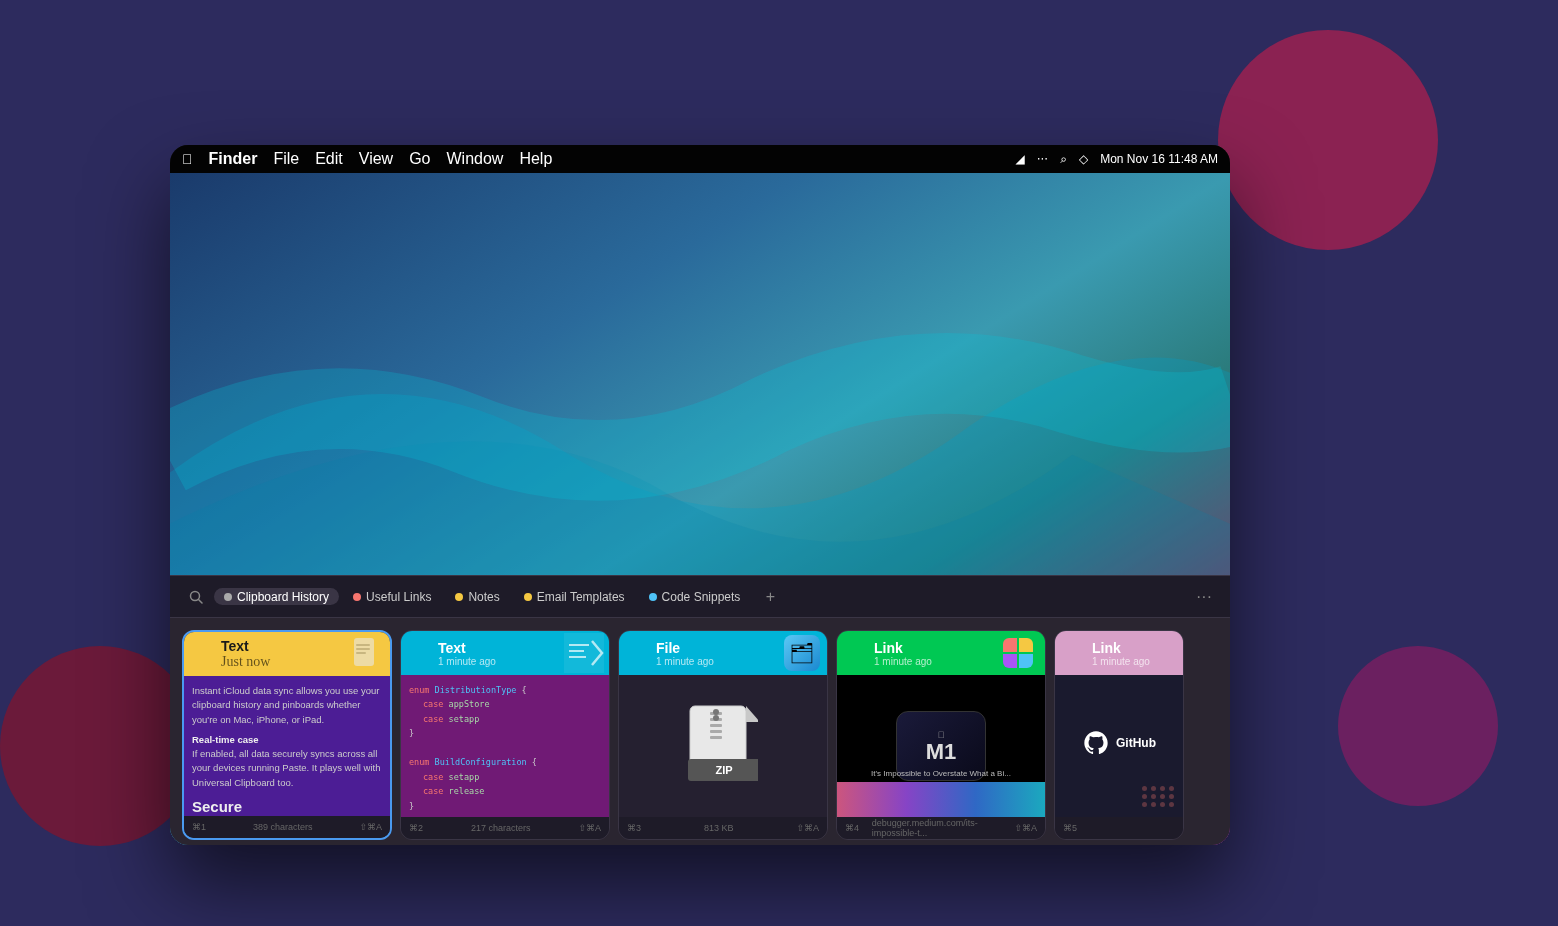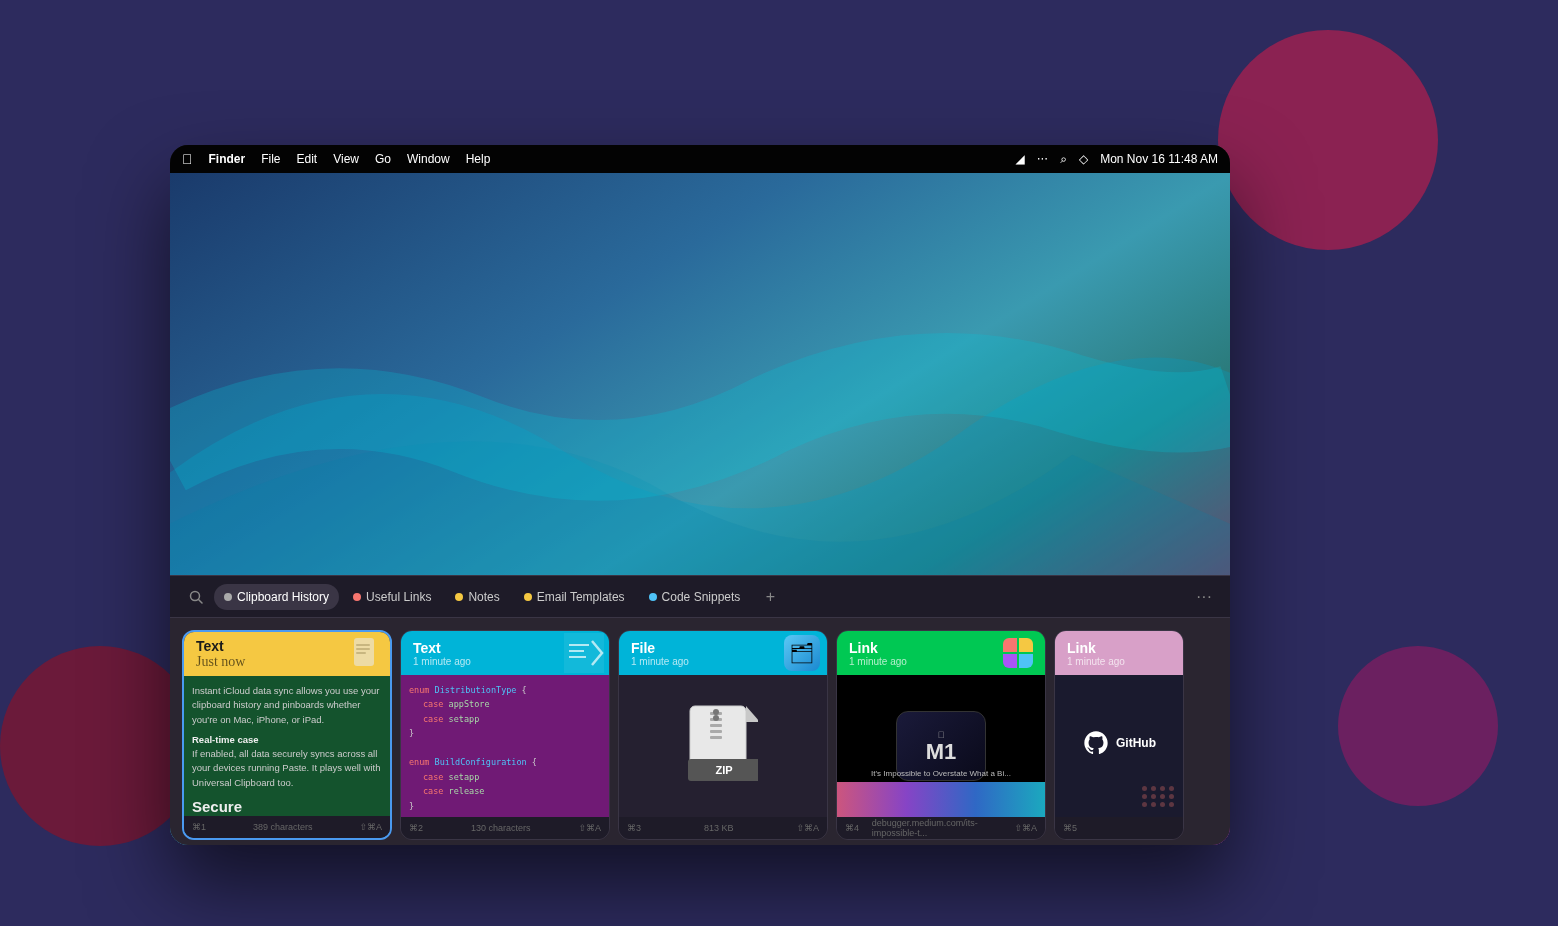--- a/index.html
+++ b/index.html
@@ -72,21 +72,21 @@
       gap: 16px;
       flex: 1;
     }
 
     .apple-logo {
       font-size: 14px;
       color: white;
     }
 
     .menu-item {
-      font-size: 12px;
+      font-size: 16px;
       color: white;
       cursor: pointer;
     }
 
     .menu-item.bold {
       font-weight: 600;
     }
 
     .menu-bar-right {
       display: flex;
@@ -146,21 +146,21 @@
       height: 28px;
       display: flex;
       align-items: center;
       justify-content: center;
       color: #888;
       cursor: pointer;
       font-size: 13px;
     }
 
     .tab {
-      height: 26px;
+      height: 17px;
       padding: 0 10px;
       border-radius: 13px;
       display: flex;
       align-items: center;
       gap: 5px;
       cursor: pointer;
       font-size: 12px;
       color: #ccc;
       white-space: nowrap;
     }
@@ -225,20 +225,21 @@
       height: 44px;
       display: flex;
       align-items: center;
       padding: 0 12px;
       position: relative;
       flex-shrink: 0;
     }
 
     .card-title-area {
       flex: 1;
+      margin-left: 25px;
     }
 
     .card-type {
       font-size: 14px;
       font-weight: 600;
       color: white;
     }
 
     .card-time {
       font-size: 10px;
@@ -353,21 +354,21 @@
             </div>
             <div style="width:44px; height:44px; position:absolute; right:0; top:0; overflow:hidden; opacity:0.6; display:flex; align-items:center; justify-content:center;">
               <svg width="36" height="36" viewBox="0 0 36 36">
                 <rect x="4" y="2" width="20" height="28" rx="3" fill="#e8e8e8"></rect>
                 <rect x="6" y="8" width="14" height="2" rx="1" fill="#aaa"></rect>
                 <rect x="6" y="12" width="14" height="2" rx="1" fill="#aaa"></rect>
                 <rect x="6" y="16" width="10" height="2" rx="1" fill="#aaa"></rect>
               </svg>
             </div>
           </div>
-          <div style="flex:1; background:#14532d; padding:8px; overflow:hidden;">
+          <div style="flex:1; background:#4c1d95; padding:8px; overflow:hidden;">
             <div style="font-size:9.5px; color:#ccc; line-height:1.5;">
               <p>Instant iCloud data sync allows you use your clipboard history and pinboards whether you're on Mac, iPhone, or iPad.</p>
               <p style="margin-top:6px;"><strong style="color:#eee; font-size:9.5px;">Real-time case</strong></p>
               <p>If enabled, all data securely syncs across all your devices running Paste. It plays well with Universal Clipboard too.</p>
               <p style="margin-top:6px;"><strong style="color:#eee; font-size:15px;">Secure</strong></p>
               <p>Your data is stored in your personal iCloud Drive using industry-standard</p>
             </div>
           </div>
           <div class="card-footer">
             <span>⌘1</span>
@@ -402,21 +403,21 @@
               <div><span style="color:#f7766f;">enum</span> <span style="color:#4fc3f7;">BuildConfiguration</span> {</div>
               <div style="margin-left:14px;"><span style="color:#f7766f;">case</span> <span style="color:#a8d8a8;">setapp</span></div>
               <div style="margin-left:14px;"><span style="color:#f7766f;">case</span> <span style="color:#a8d8a8;">release</span></div>
               <div>}</div>
               <div>&nbsp;</div>
 
             </div>
           </div>
           <div class="card-footer">
             <span>⌘2</span>
-            <span>130 characters</span>
+            <span>217 characters</span>
             <span>⇧⌘A</span>
           </div>
         </div>
 
         <div class="card" style="border-radius:12px; border: 1px solid #3a3545;">
           <div class="card-header" style="background:#00b4d8; height:44px; flex-shrink:0;">
             <div class="card-title-area">
               <div class="card-type">File</div>
               <div class="card-time">1 minute ago</div>
             </div>

